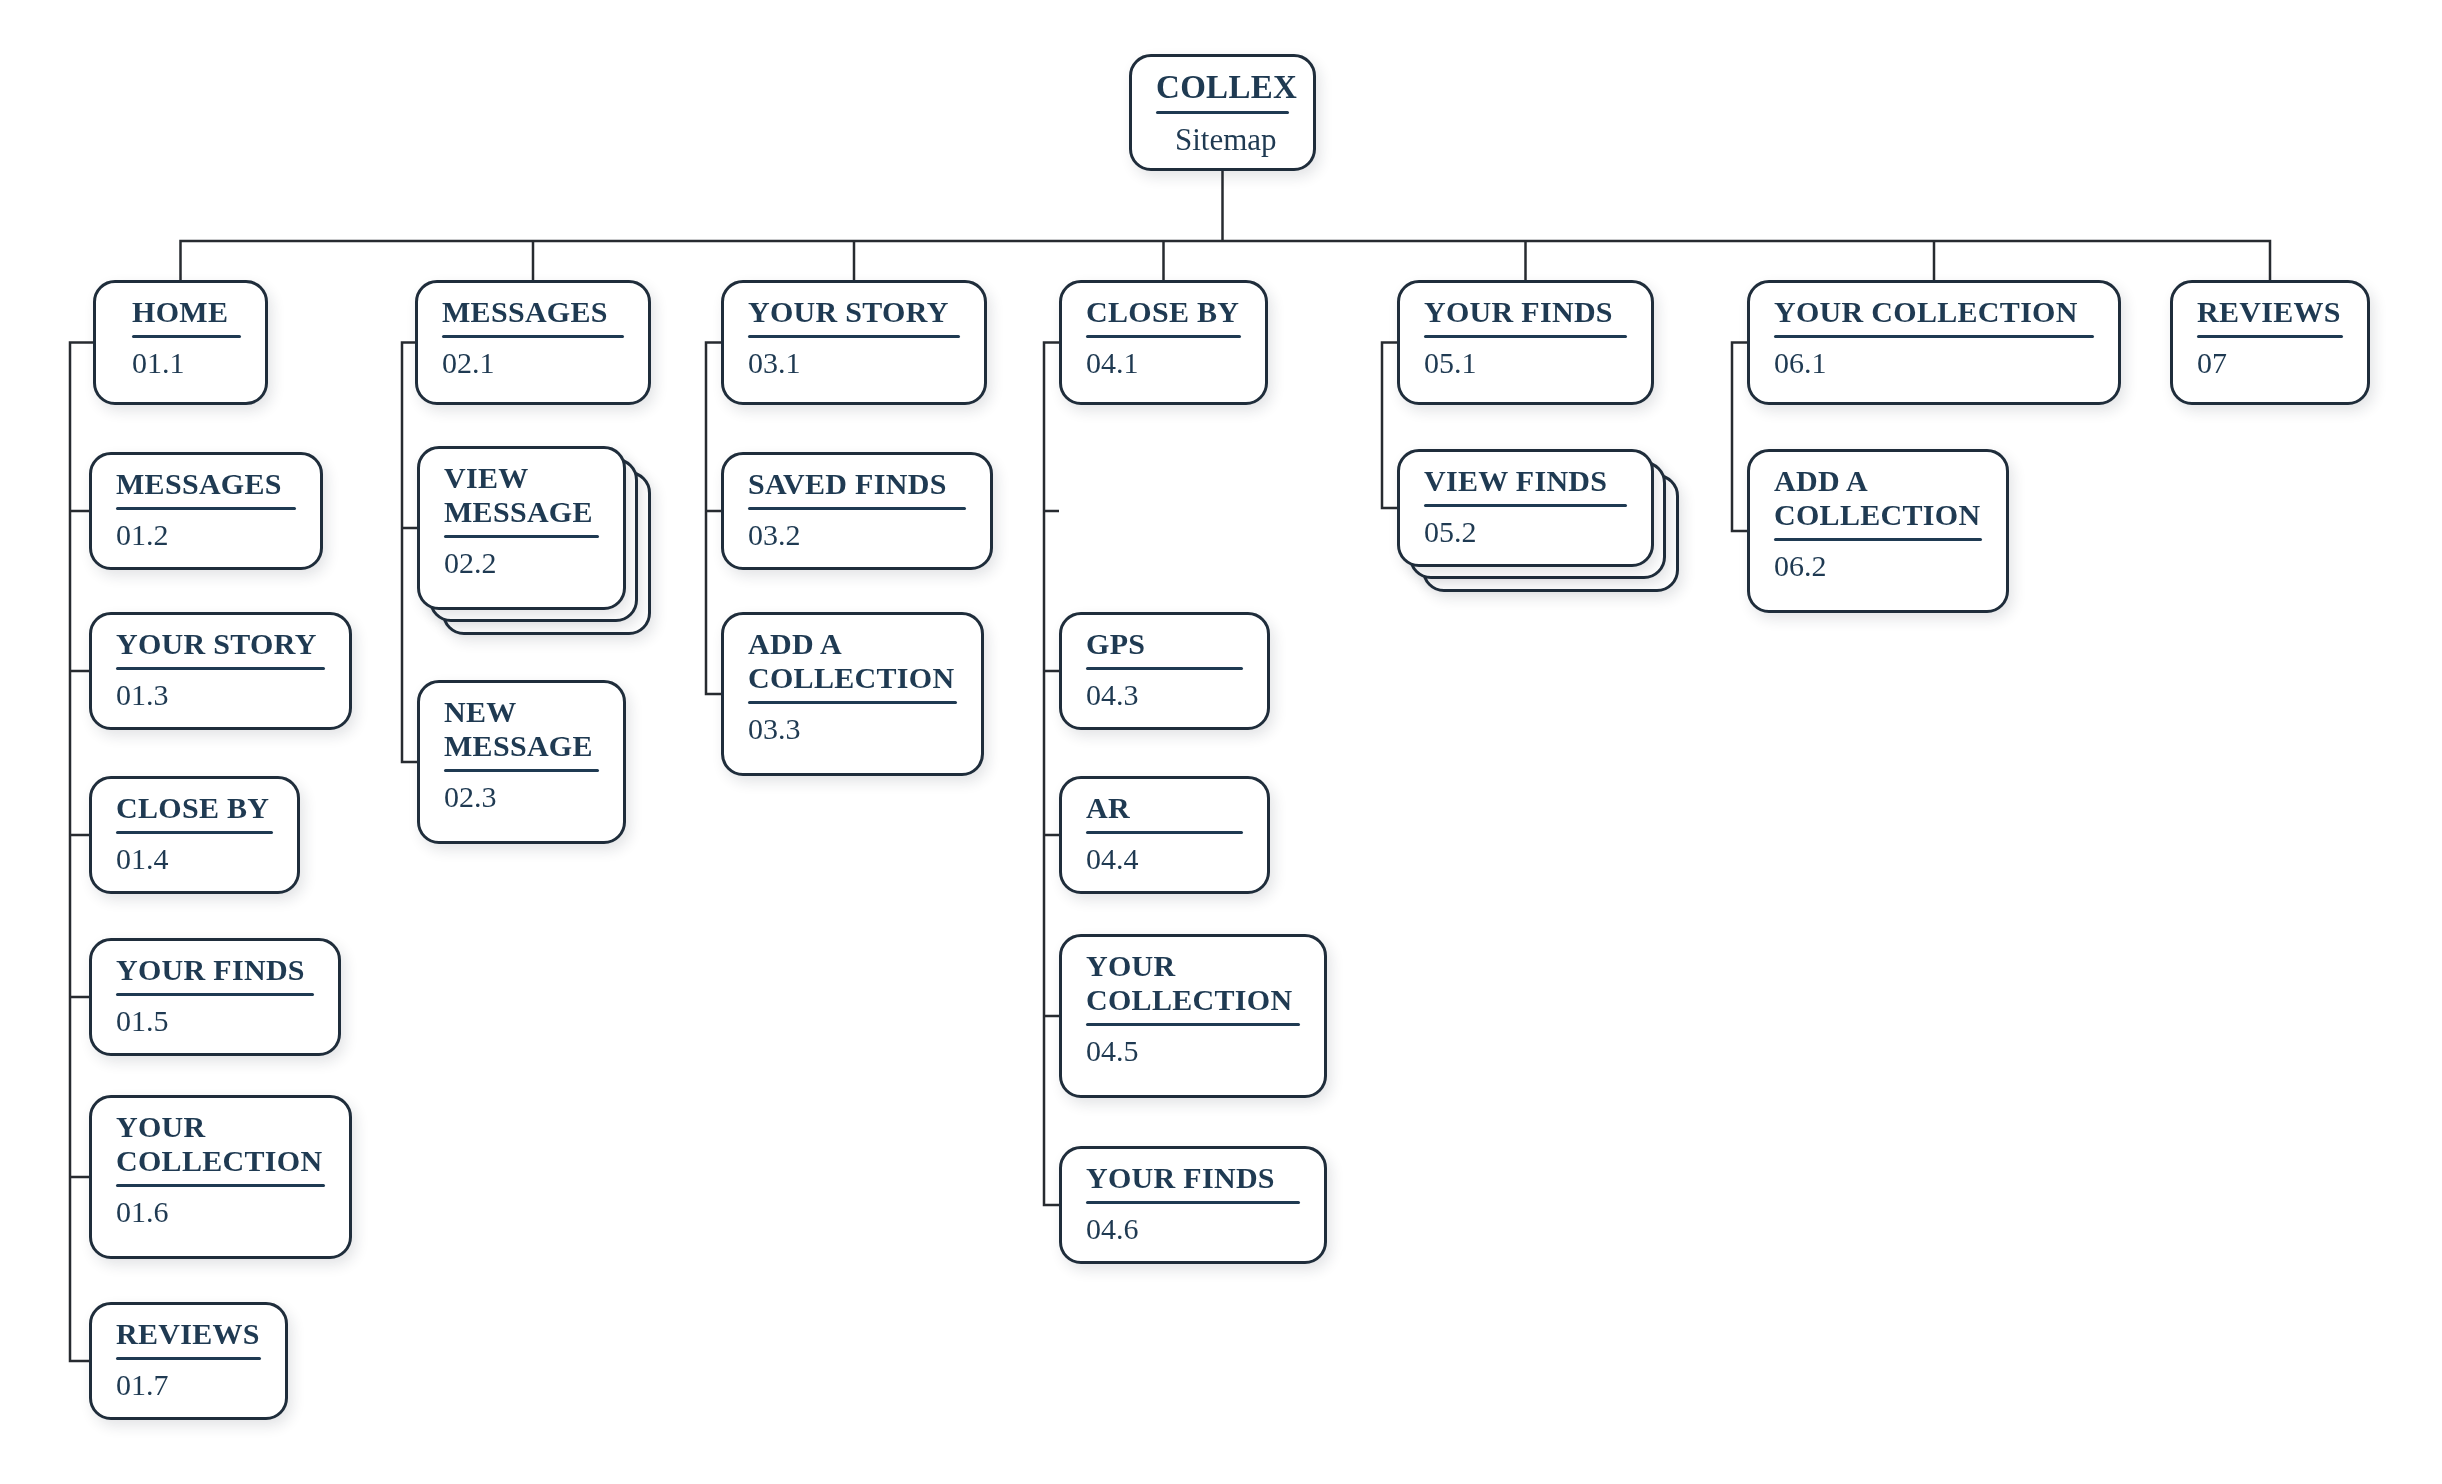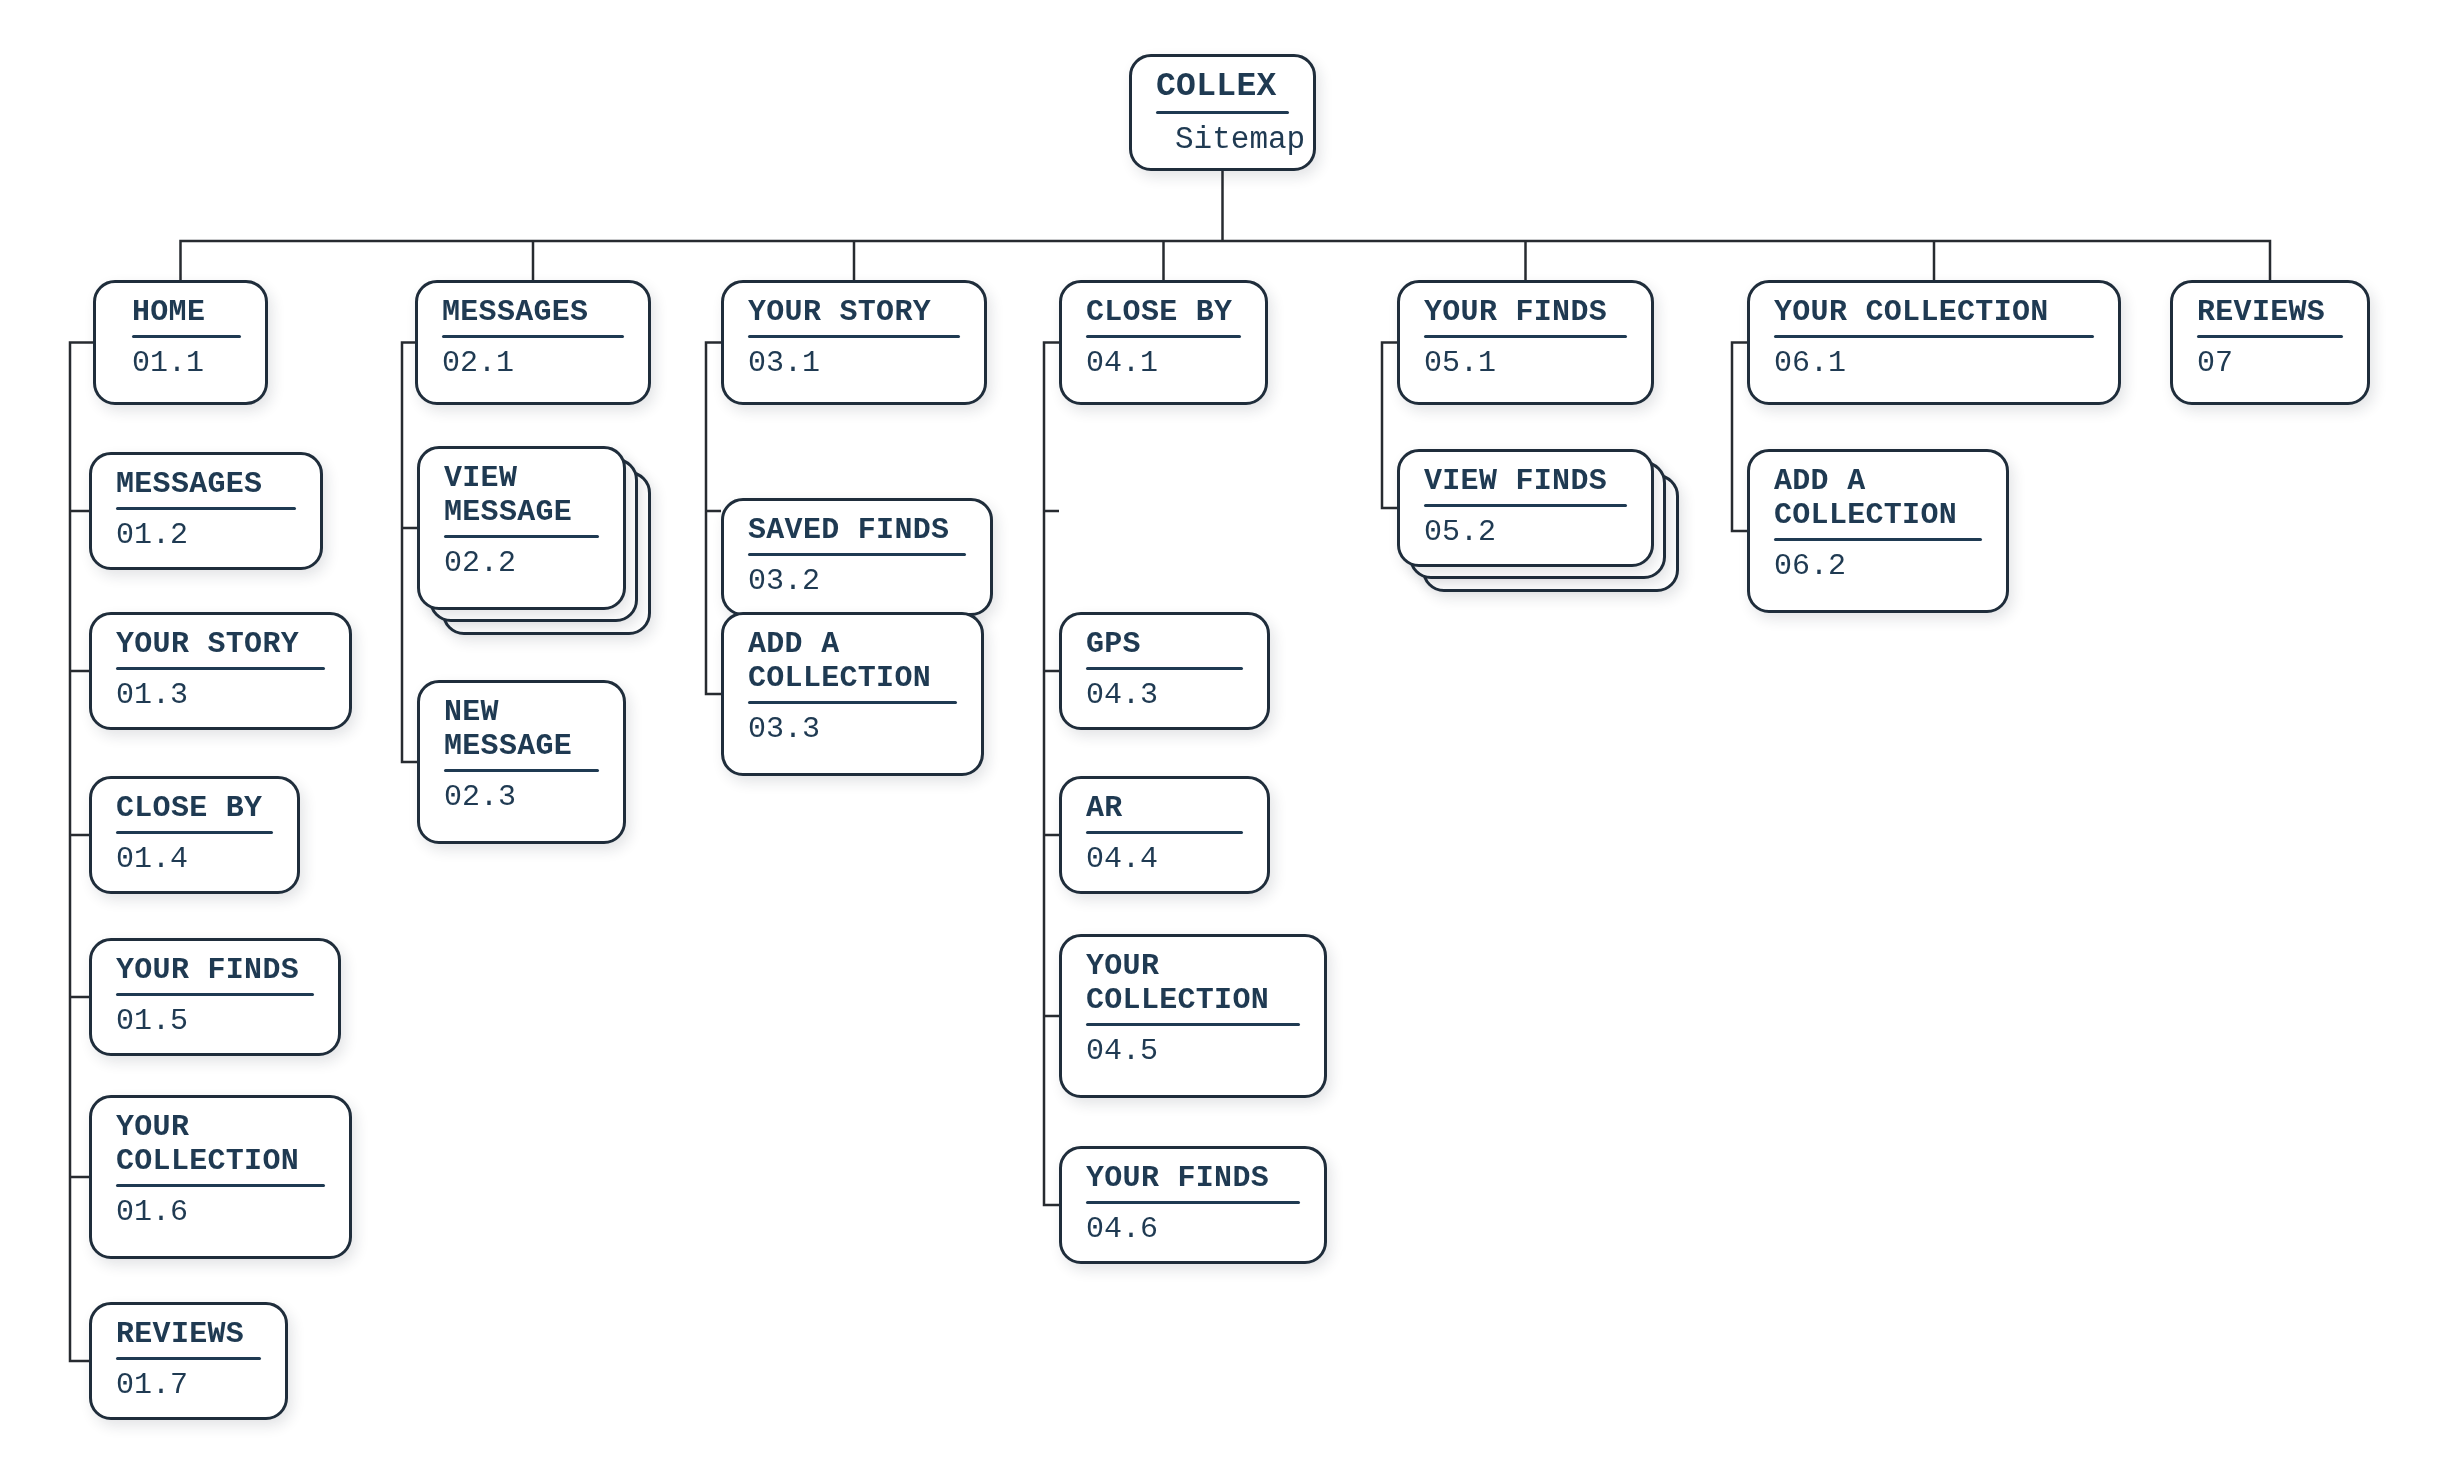--- a/index.html
+++ b/index.html
@@ -1,21 +1,21 @@
 <!DOCTYPE html>
 <html><head>
 <meta charset="utf-8">
 <style>
   html,body{margin:0;padding:0;background:#ffffff;}
   #canvas{
     position:relative;
     width:2442px;height:1484px;
     background:#ffffff;
     overflow:hidden;
-    font-family:Liberation Mono, monospace;
+    font-family:Liberation Serif, serif;
   }
   #wires{position:absolute;left:0;top:0;z-index:0;}
   .card{
     position:absolute;
     box-sizing:border-box;
     background:#ffffff;
     border:3px solid #1F2D3B;
     border-radius:22px;
     padding:12px 24px;
     box-shadow:4px 6px 14px rgba(25,35,50,0.12);
@@ -142,21 +142,21 @@
     <div class="card-title">VIEW MESSAGE</div>
     <div class="rule"></div>
     <div class="card-id">02.2</div>
   </div>
   <div class="card wrap" style="left:417px;top:680px;width:209px;height:164px;">
     <div class="card-title">NEW MESSAGE</div>
     <div class="rule"></div>
     <div class="card-id">02.3</div>
   </div>
 
-  <div class="card" style="left:721px;top:452px;width:272px;height:118px;margin-top:46px;">
+  <div class="card" style="left:721px;top:452px;width:272px;height:118px;">
     <div class="card-title">SAVED FINDS</div>
     <div class="rule"></div>
     <div class="card-id">03.2</div>
   </div>
   <div class="card wrap" style="left:721px;top:612px;width:263px;height:164px;">
     <div class="card-title">ADD A COLLECTION</div>
     <div class="rule"></div>
     <div class="card-id">03.3</div>
   </div>
 

